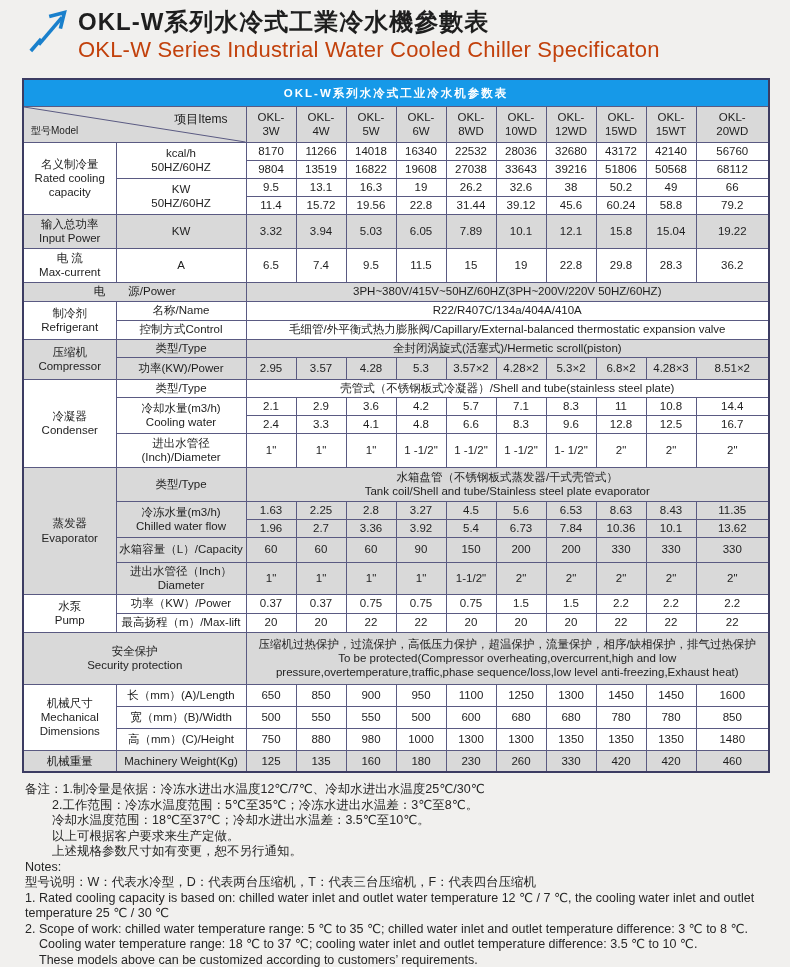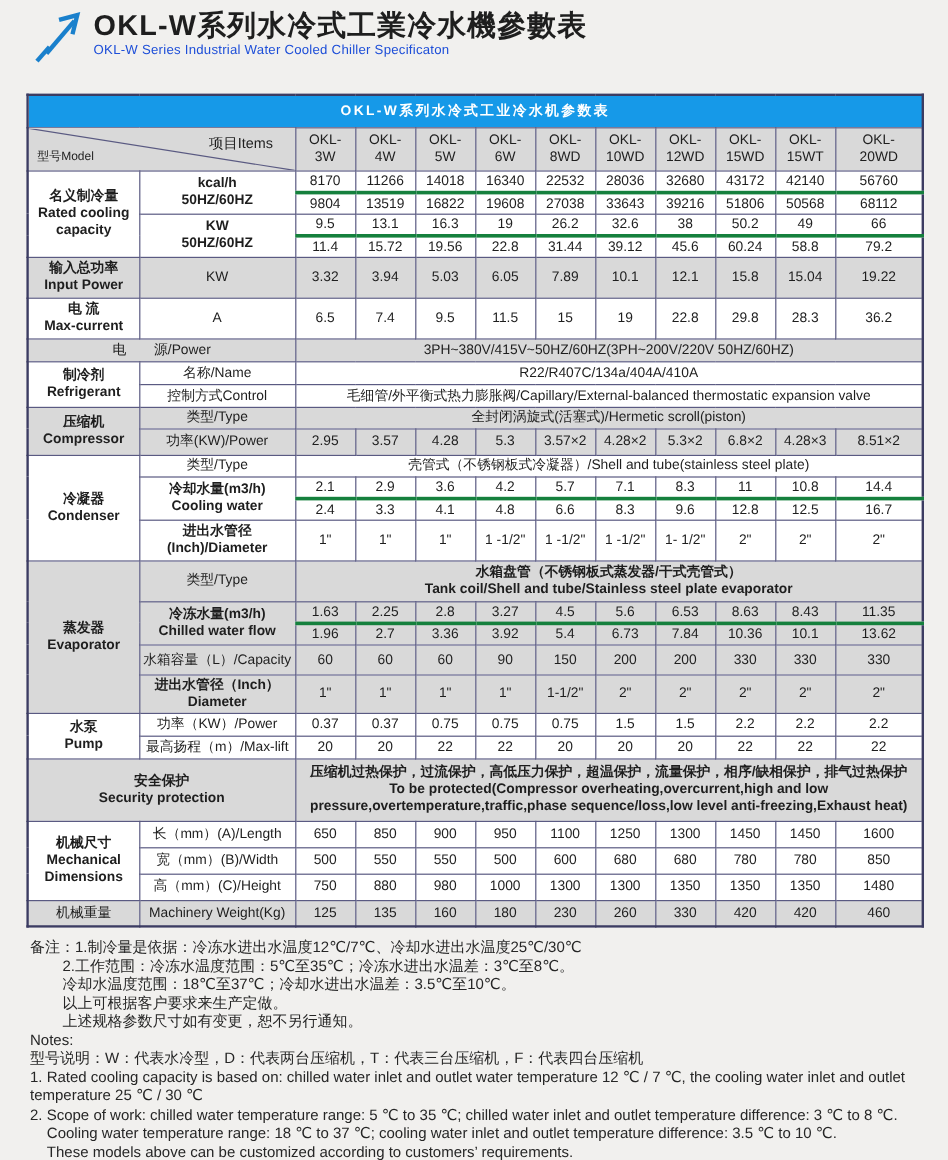--- a/index.html
+++ b/index.html
@@ -7,37 +7,37 @@
     width:790px;height:967px;overflow:hidden;
     background:#f1f0ee;
     font-family:"Liberation Sans","DejaVu Sans",sans-serif;
     color:#1e1e1e;
   }
   
   .page-header{position:relative;padding:8px 0 0 0;height:62px;}
   .logo{position:absolute;left:26px;top:6px;width:48px;height:50px;}
   .titles{margin-left:78px;}
   .title-cn{font-size:24px;font-weight:bold;letter-spacing:1px;line-height:1.15;}
-  .title-en{font-size:11px;letter-spacing:.2px;line-height:1.25;color:#1d4ed8;}
+  .title-en{font-size:22px;letter-spacing:.2px;line-height:1.25;color:#c2410c;}
   
   table.spec{
     border-collapse:collapse;table-layout:fixed;
     width:746px;margin:8px 0 0 22px;background:#ffffff;
     border:2px solid #3c3c62;
   }
   table.spec td{
     border:1px solid #5a5a82;
     font-size:11.5px;text-align:center;vertical-align:middle;
     padding:1px 2px;line-height:1.22;overflow:hidden;word-break:break-word;
   }
   .tbar{background:#1699e8;color:#ffffff;font-size:19px;letter-spacing:2px;font-weight:bold;margin-left:45px;}
   tr.g td{background:#d9d9d9;}
-  .pl{white-space:pre-line;font-weight:bold;}
+  .pl{white-space:pre-line;}
   .left{text-align:left;padding-left:8px;padding-right:6px;}
-  tr.sub td.val{border-top:3px solid #15803d;}
+  tr.sub td.val{border-top:1px solid #15803d;}
   .corner{position:relative;padding:0;}
   .diag{position:absolute;left:0;top:0;width:100%;height:100%;}
   .c-model{position:absolute;left:7px;bottom:4px;font-size:10px;}
   .c-items{position:absolute;right:18px;top:5px;font-size:12px;text-align:right;}
   .model-h{font-size:12px;line-height:1.3;white-space:pre-line;}
   
   .rT{height:27px;} .rH{height:36px;}
   .r18{height:18px;} .r19{height:19px;} .r22{height:22px;} .r25{height:25px;}
   .r32{height:32px;} .r34{height:34px;} .r52{height:52px;}
   

